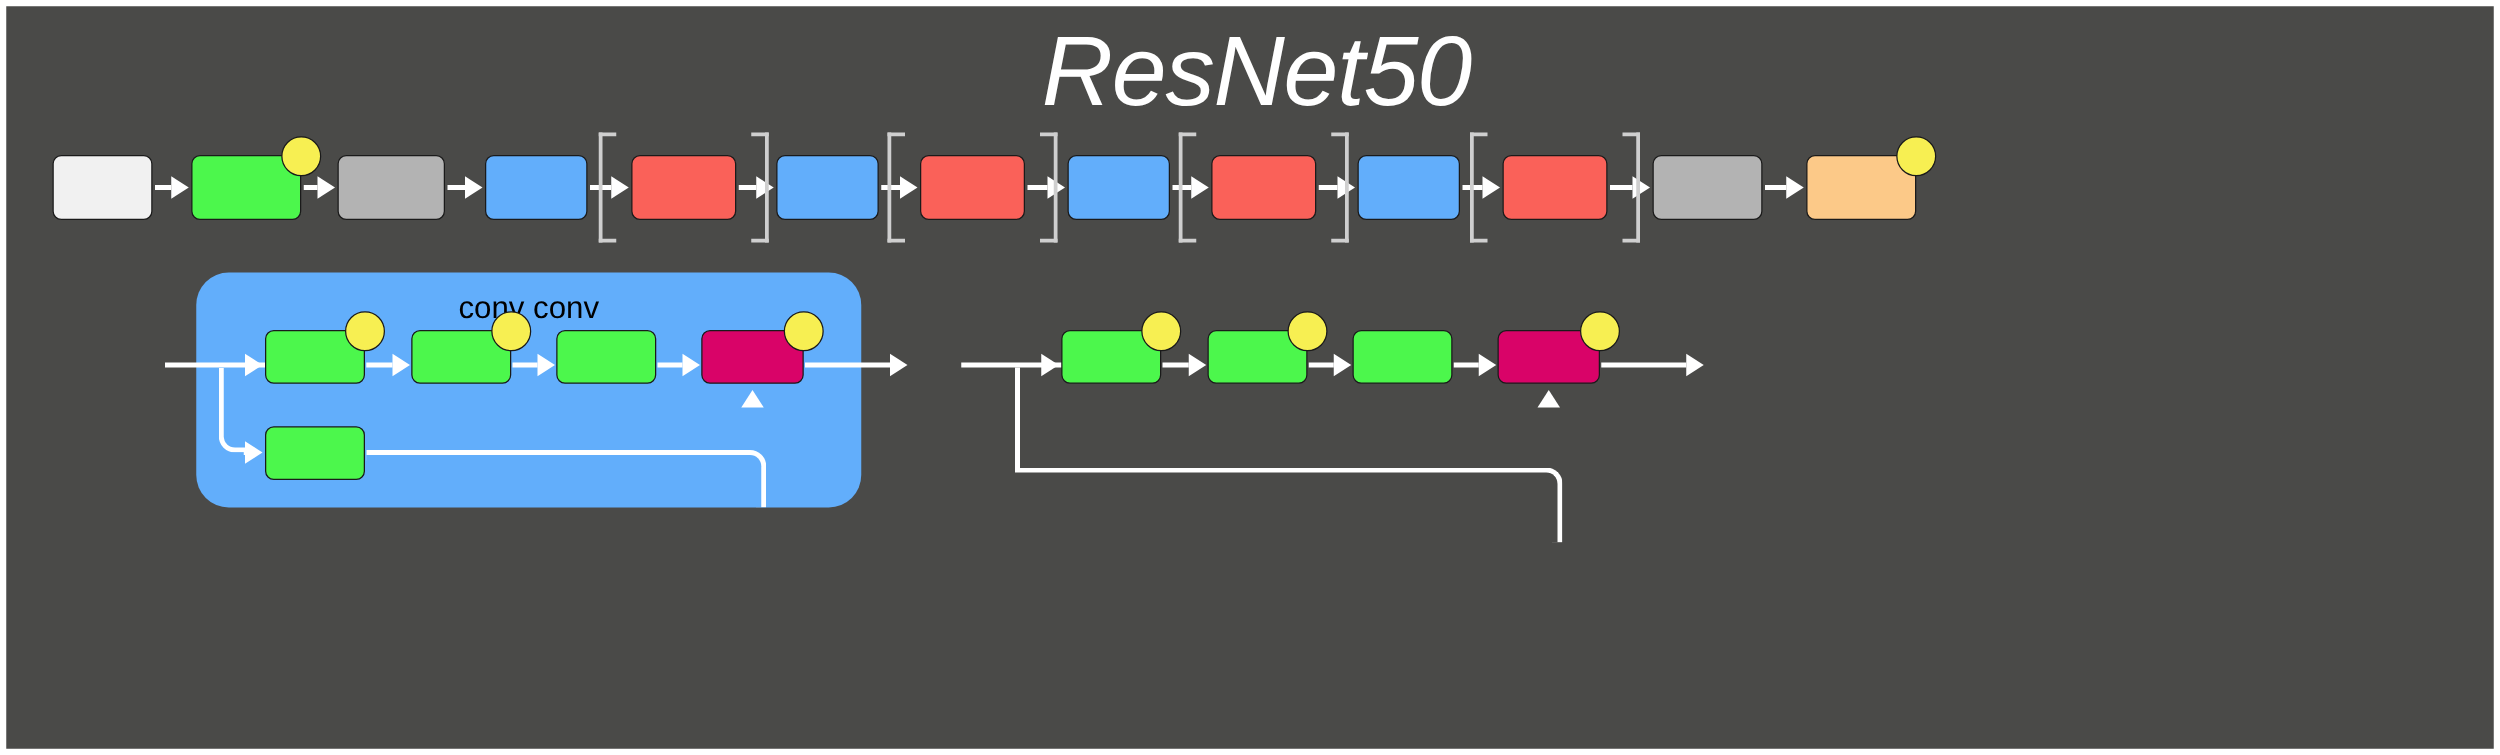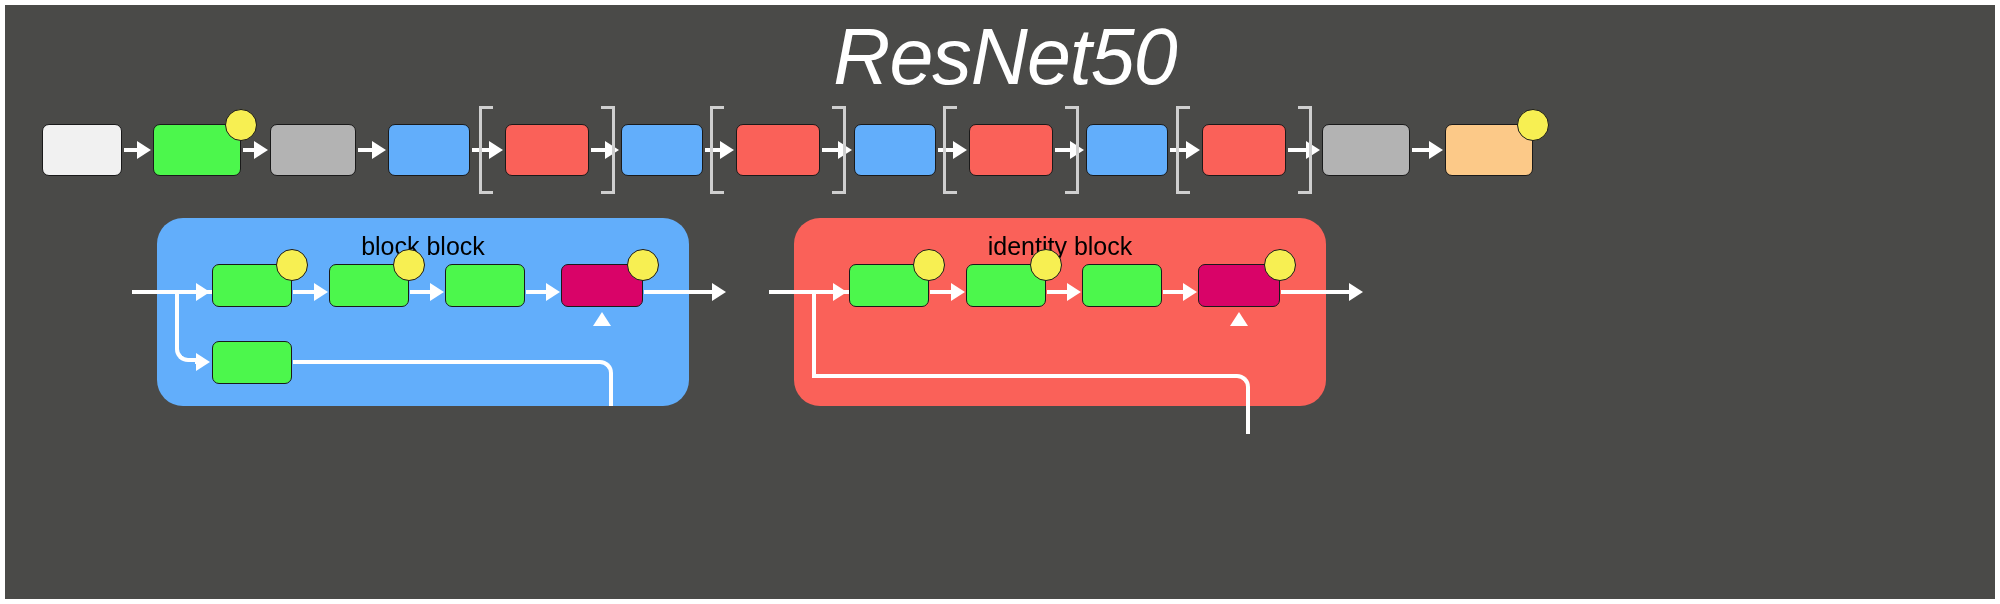--- a/index.html
+++ b/index.html
@@ -209,21 +209,21 @@
       <div class="rep-label" style="left:705px;top:79px;width:136px;"></div>
       <div class="bracket" style="left:938px;top:101px;height:88px;"></div>
       <div class="bracket right" style="left:1060px;top:101px;height:88px;"></div>
       <div class="rep-label" style="left:938px;top:79px;width:136px;"></div>
       <div class="bracket" style="left:1171px;top:101px;height:88px;"></div>
       <div class="bracket right" style="left:1293px;top:101px;height:88px;"></div>
       <div class="rep-label" style="left:1171px;top:79px;width:136px;"></div>
     </div>
 
   <div class="panel panel-conv" id="conv-panel" style="left:152px;top:213px;width:532px;height:188px;">
-    <div class="panel-title">block block</div>
+    <div class="panel-title">conv conv</div>
   </div>
   <div id="conv-panel-content">
       <div class="wire h-wire" style="left:127px;top:285px;width:82px;"></div>
       <div class="inner-node" style="left:207px;top:259px;width:80px;height:43px;"></div>
       <div class="badge" style="left:271px;top:244px;"></div>
       <div class="inner-node" style="left:324px;top:259px;width:80px;height:43px;"></div>
       <div class="badge" style="left:388px;top:244px;"></div>
       <div class="inner-node" style="left:440px;top:259px;width:80px;height:43px;"></div>
       <div class="inner-node inner-add" style="left:556px;top:259px;width:82px;height:43px;"></div>
       <div class="badge" style="left:622px;top:244px;"></div>
@@ -237,23 +237,20 @@
       <div class="wire h-wire" style="left:639px;top:285px;width:68px;"></div>
       <div class="arrow-r" style="left:707px;top:278px;"></div>
       <div class="elbow" style="left:170px;top:289px;width:22px;height:68px;"></div>
       <div class="wire h-wire" style="left:190px;top:355px;width:3px;"></div>
       <div class="arrow-r" style="left:191px;top:348px;"></div>
       <div class="inner-node" style="left:207px;top:336px;width:80px;height:43px;"></div>
       <div class="elbow-up" style="left:288px;top:355px;width:320px;height:46px;"></div>
       <div class="arrow-u" style="left:588px;top:307px;"></div>
     </div>
 
-  <div class="panel panel-ident" id="ident-panel" style="left:789px;top:213px;width:532px;height:188px;">
-    <div class="panel-title">identity block</div>
-  </div>
   <div id="ident-panel-content">
       <div class="wire h-wire" style="left:764px;top:285px;width:82px;"></div>
       <div class="inner-node" style="left:844px;top:259px;width:80px;height:43px;"></div>
       <div class="badge" style="left:908px;top:244px;"></div>
       <div class="inner-node" style="left:961px;top:259px;width:80px;height:43px;"></div>
       <div class="badge" style="left:1025px;top:244px;"></div>
       <div class="inner-node" style="left:1077px;top:259px;width:80px;height:43px;"></div>
       <div class="inner-node inner-add" style="left:1193px;top:259px;width:82px;height:43px;"></div>
       <div class="badge" style="left:1259px;top:244px;"></div>
       <div class="wire h-wire" style="left:925px;top:285px;width:21px;"></div>

